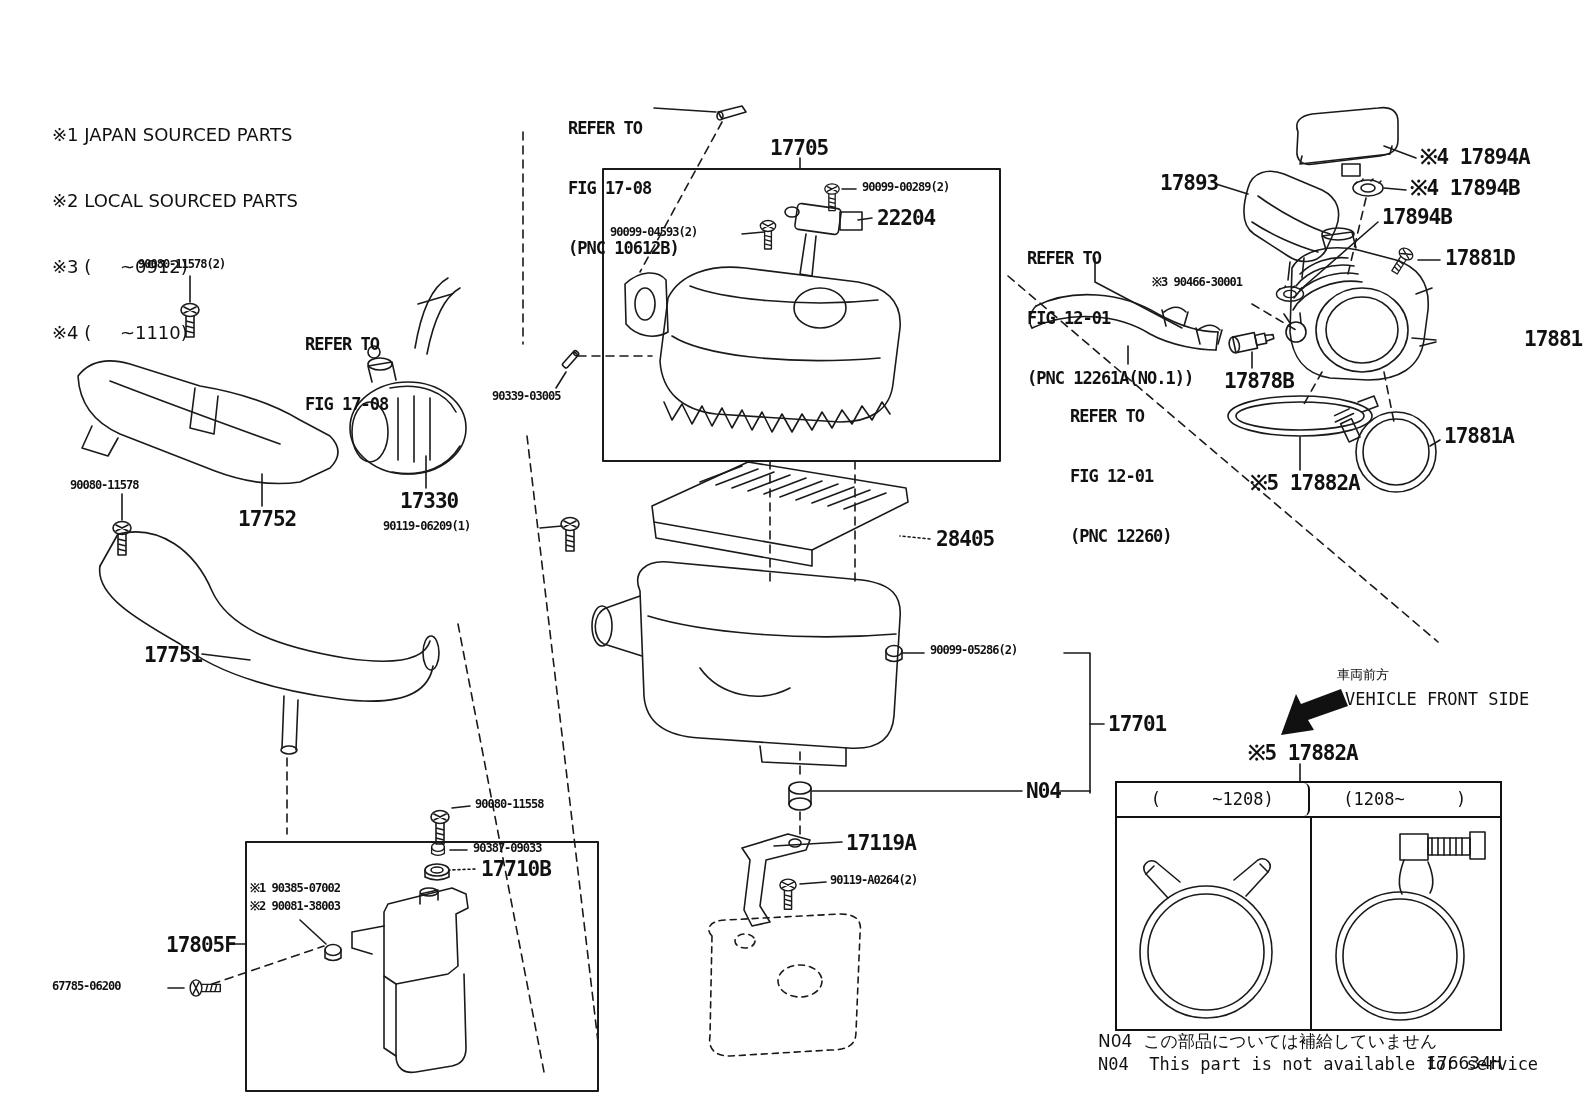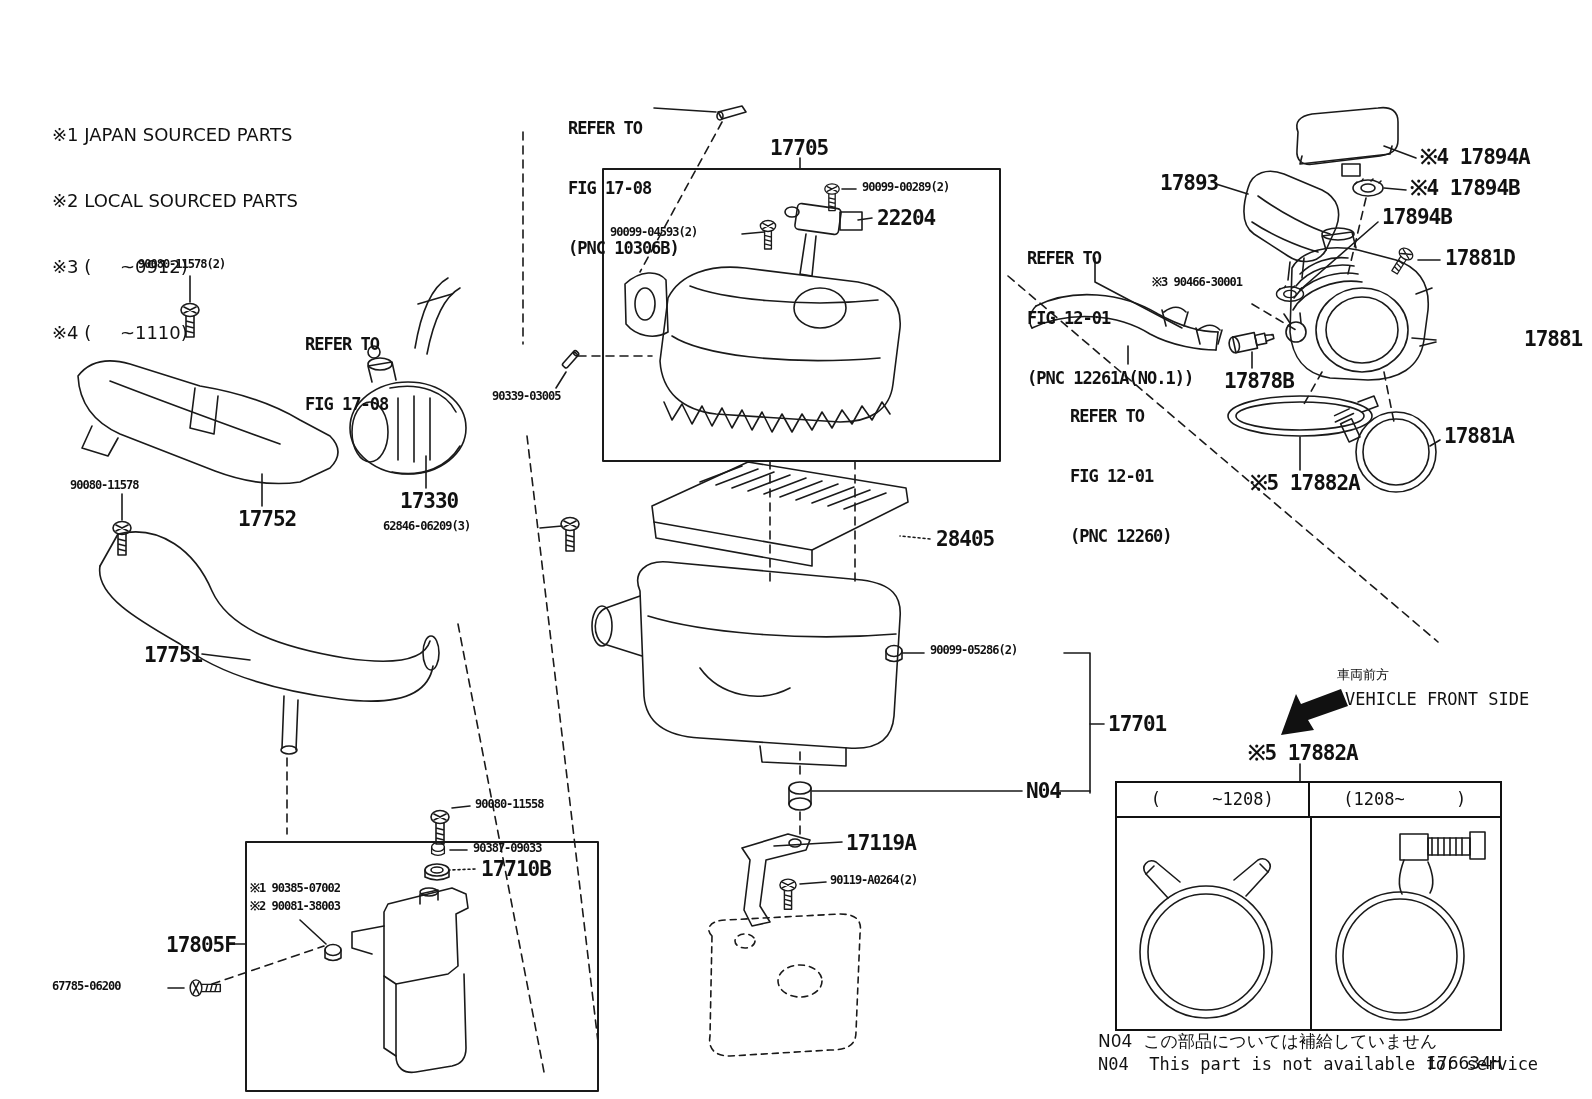--- a/index.html
+++ b/index.html
@@ -13,21 +13,21 @@
   .ref{font-size:17px;letter-spacing:-1px;line-height:20px;}
   .plain{font-weight:normal;}
   .jp{font-family:"DejaVu Sans",sans-serif;}
   .legend{position:absolute;left:52px;top:44px;font-size:18px;font-weight:normal;
           line-height:22px;white-space:pre;}
   .clamp-table{position:absolute;left:1115px;top:745px;width:387px;height:250px;
                border:2px solid #111;box-sizing:border-box;}
   .clamp-table .hdr{display:flex;height:33px;border-bottom:2px solid #111;}
   .clamp-table .hdr div{flex:1;text-align:center;font-size:17px;font-weight:normal;
                         line-height:33px;white-space:pre;}
-  .clamp-table .hdr div:first-child{border-right:2px solid #111;}
+  .clamp-table .hdr div:first-child{border-right:2px solid #111;border-radius:6px;}
   .clamp-table .vdiv{position:absolute;left:193px;top:33px;width:2px;height:213px;background:#111;}
   .footnote{position:absolute;font-size:17px;font-weight:normal;white-space:pre;text-align:center;}
 </style>
 </head>
 <body>
 
 <div id="stage">
 
 <svg width="1592" height="1099" viewBox="0 0 1592 1099">
   <defs>
@@ -308,21 +308,21 @@
 <div class="legend">
   <div class="jp">※1 JAPAN SOURCED PARTS</div>
   <div class="jp">※2 LOCAL SOURCED PARTS</div>
   <div class="jp">※3 (     ~0912)</div>
   <div class="jp">※4 (     ~1110)</div>
 </div>
 
 <div class="lbl ref" style="left:568px;top:42px">
   <div>REFER TO</div>
   <div>FIG 17-08</div>
-  <div>(PNC 10306B)</div>
+  <div>(PNC 10612B)</div>
 </div>
 <div class="lbl ref" style="left:305px;top:258px">
   <div>REFER TO</div>
   <div>FIG 17-08</div>
 </div>
 <div class="lbl ref" style="left:1027px;top:172px">
   <div>REFER TO</div>
   <div>FIG 12-01</div>
   <div>(PNC 12261A(NO.1))</div>
 </div>
@@ -343,21 +343,21 @@
 <div class="lbl sz-m" style="left:1152px;top:240px">※3 90466-30001</div>
 <div class="lbl sz-l" style="left:1445px;top:211px">17881D</div>
 <div class="lbl sz-l" style="left:1524px;top:292px">17881</div>
 <div class="lbl sz-l" style="left:1224px;top:334px">17878B</div>
 <div class="lbl sz-l" style="left:1444px;top:389px">17881A</div>
 <div class="lbl sz-l" style="left:1250px;top:436px">※5 17882A</div>
 <div class="lbl sz-m" style="left:138px;top:222px">90080-11578(2)</div>
 <div class="lbl sz-m" style="left:70px;top:443px">90080-11578</div>
 <div class="lbl sz-l" style="left:238px;top:472px">17752</div>
 <div class="lbl sz-l" style="left:400px;top:454px">17330</div>
-<div class="lbl sz-m" style="left:383px;top:484px">62846-06209(3)</div>
+<div class="lbl sz-m" style="left:383px;top:484px">90119-06209(1)</div>
 <div class="lbl sz-m" style="left:492px;top:354px">90339-03005</div>
 <div class="lbl sz-l" style="left:144px;top:608px">17751</div>
 <div class="lbl sz-l" style="left:936px;top:492px">28405</div>
 <div class="lbl sz-m" style="left:930px;top:608px">90099-05286(2)</div>
 <div class="lbl sz-l" style="left:1108px;top:677px">17701</div>
 <div class="lbl sz-l" style="left:1026px;top:744px">N04</div>
 <div class="lbl sz-m" style="left:475px;top:762px">90080-11558</div>
 <div class="lbl sz-m" style="left:473px;top:806px">90387-09033</div>
 <div class="lbl sz-l" style="left:481px;top:822px">17710B</div>
 <div class="lbl sz-m" style="left:250px;top:846px">※1 90385-07002</div>

